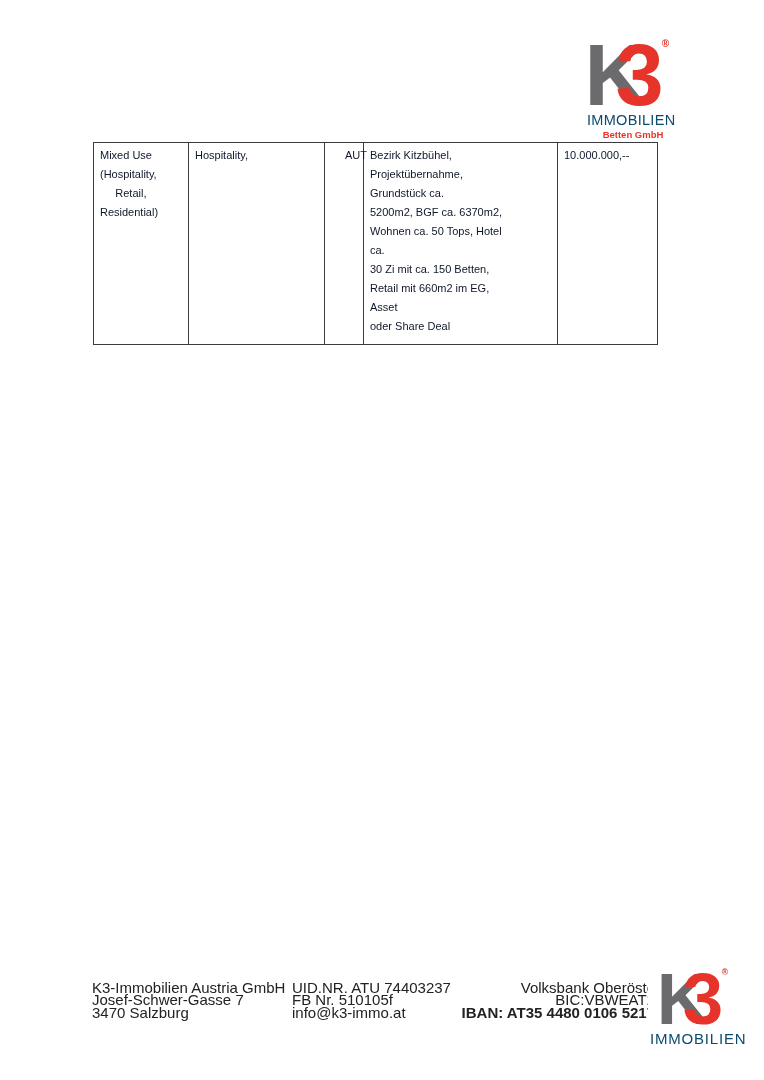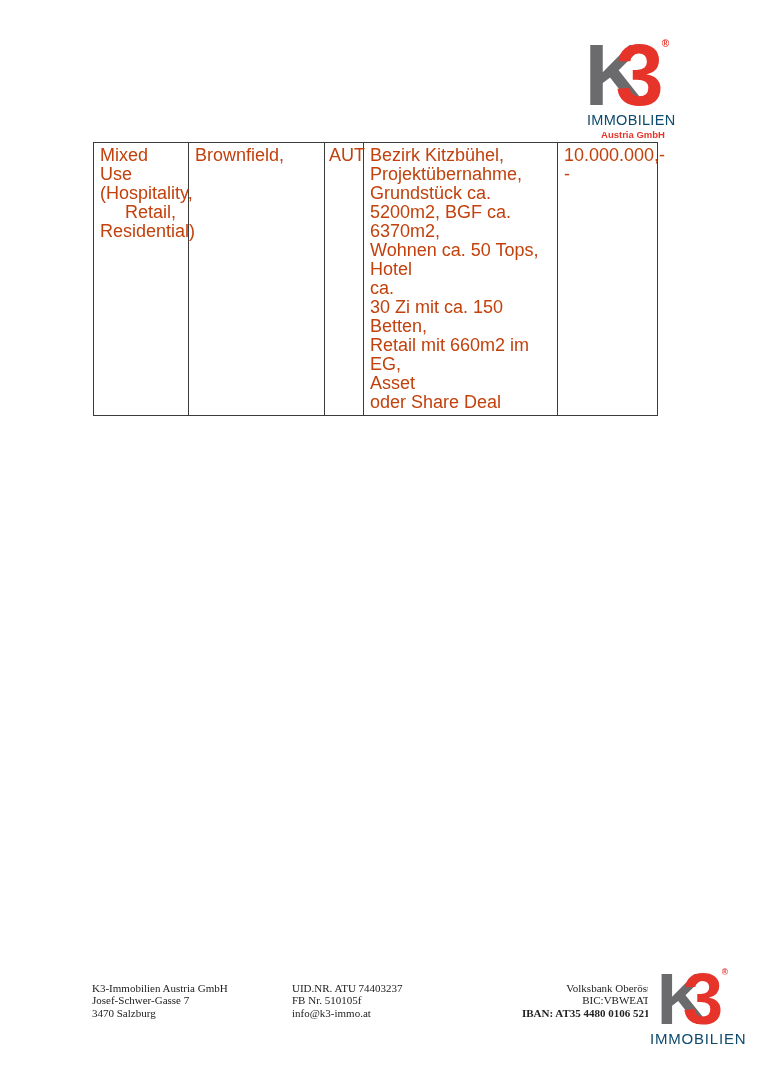--- a/index.html
+++ b/index.html
@@ -44,73 +44,72 @@
     position: absolute;
     left: 93px; top: 142px;
     width: 564px; height: 203px;
     border-collapse: collapse;
     table-layout: fixed;
   }
   table.listing td {
     border: 1.3px solid #3b3b3b;
     vertical-align: top;
     padding: 3px 5px 3px 6px;
-    font-size: 18px;
+    font-size: 11px;
     line-height: 19px;
-    color: #c2410c;
+    color: #0f172a;
   }
   table.listing td .cell-text { white-space: pre-wrap; }
 
   
   .footer-block {
     position: absolute;
     top: 982px;
-    font-size: 11px;
+    font-size: 15px;
     line-height: 12.4px;
     color: #222222;
-    font-family: Liberation Serif, serif;
   }
   .footer-company { left: 92px; text-align: left; }
   .footer-registration { left: 292px; width: 186px; text-align: left; }
   .footer-bank { left: 400px; width: 255px; text-align: right; }
   .footer-bank .bold-line { font-weight: bold; }
 </style>
 </head>
 <body>
 
 <div class="k3-logo k3-logo-top">
   <svg class="k3-mark" viewBox="0 0 120 104">
     <text x="-3" y="95" font-size="120" fill="#6b6b6d">K</text>
     <text x="40" y="95" font-size="120" fill="#e6342b">3</text>
     <text x="104" y="15" font-size="14" fill="#e6342b">®</text>
   </svg>
   <div class="k3-brand">IMMOBILIEN</div>
-  <div class="k3-subtitle">Austria GmbH</div>
+  <div class="k3-subtitle">Betten GmbH</div>
 </div>
 
 <table class="listing">
   <colgroup>
     <col style="width:95px">
     <col style="width:136px">
     <col style="width:39px">
     <col style="width:194px">
     <col style="width:100px">
   </colgroup>
   <tbody>
       <tr>
     <td>
       <div class="cell-text">Mixed Use
 (Hospitality,
      Retail,
 Residential)</div>
     </td>
     <td>
-      <div class="cell-text">Brownfield,</div>
+      <div class="cell-text">Hospitality,</div>
     </td>
-    <td style="padding-left:4px">
+    <td style="padding-left:20px">
       <div class="cell-text">AUT</div>
     </td>
     <td>
       <div class="cell-text">Bezirk Kitzbühel,
 Projektübernahme,
 Grundstück ca.
 5200m2, BGF ca. 6370m2,
 Wohnen ca. 50 Tops, Hotel
 ca.
 30 Zi mit ca. 150 Betten,

